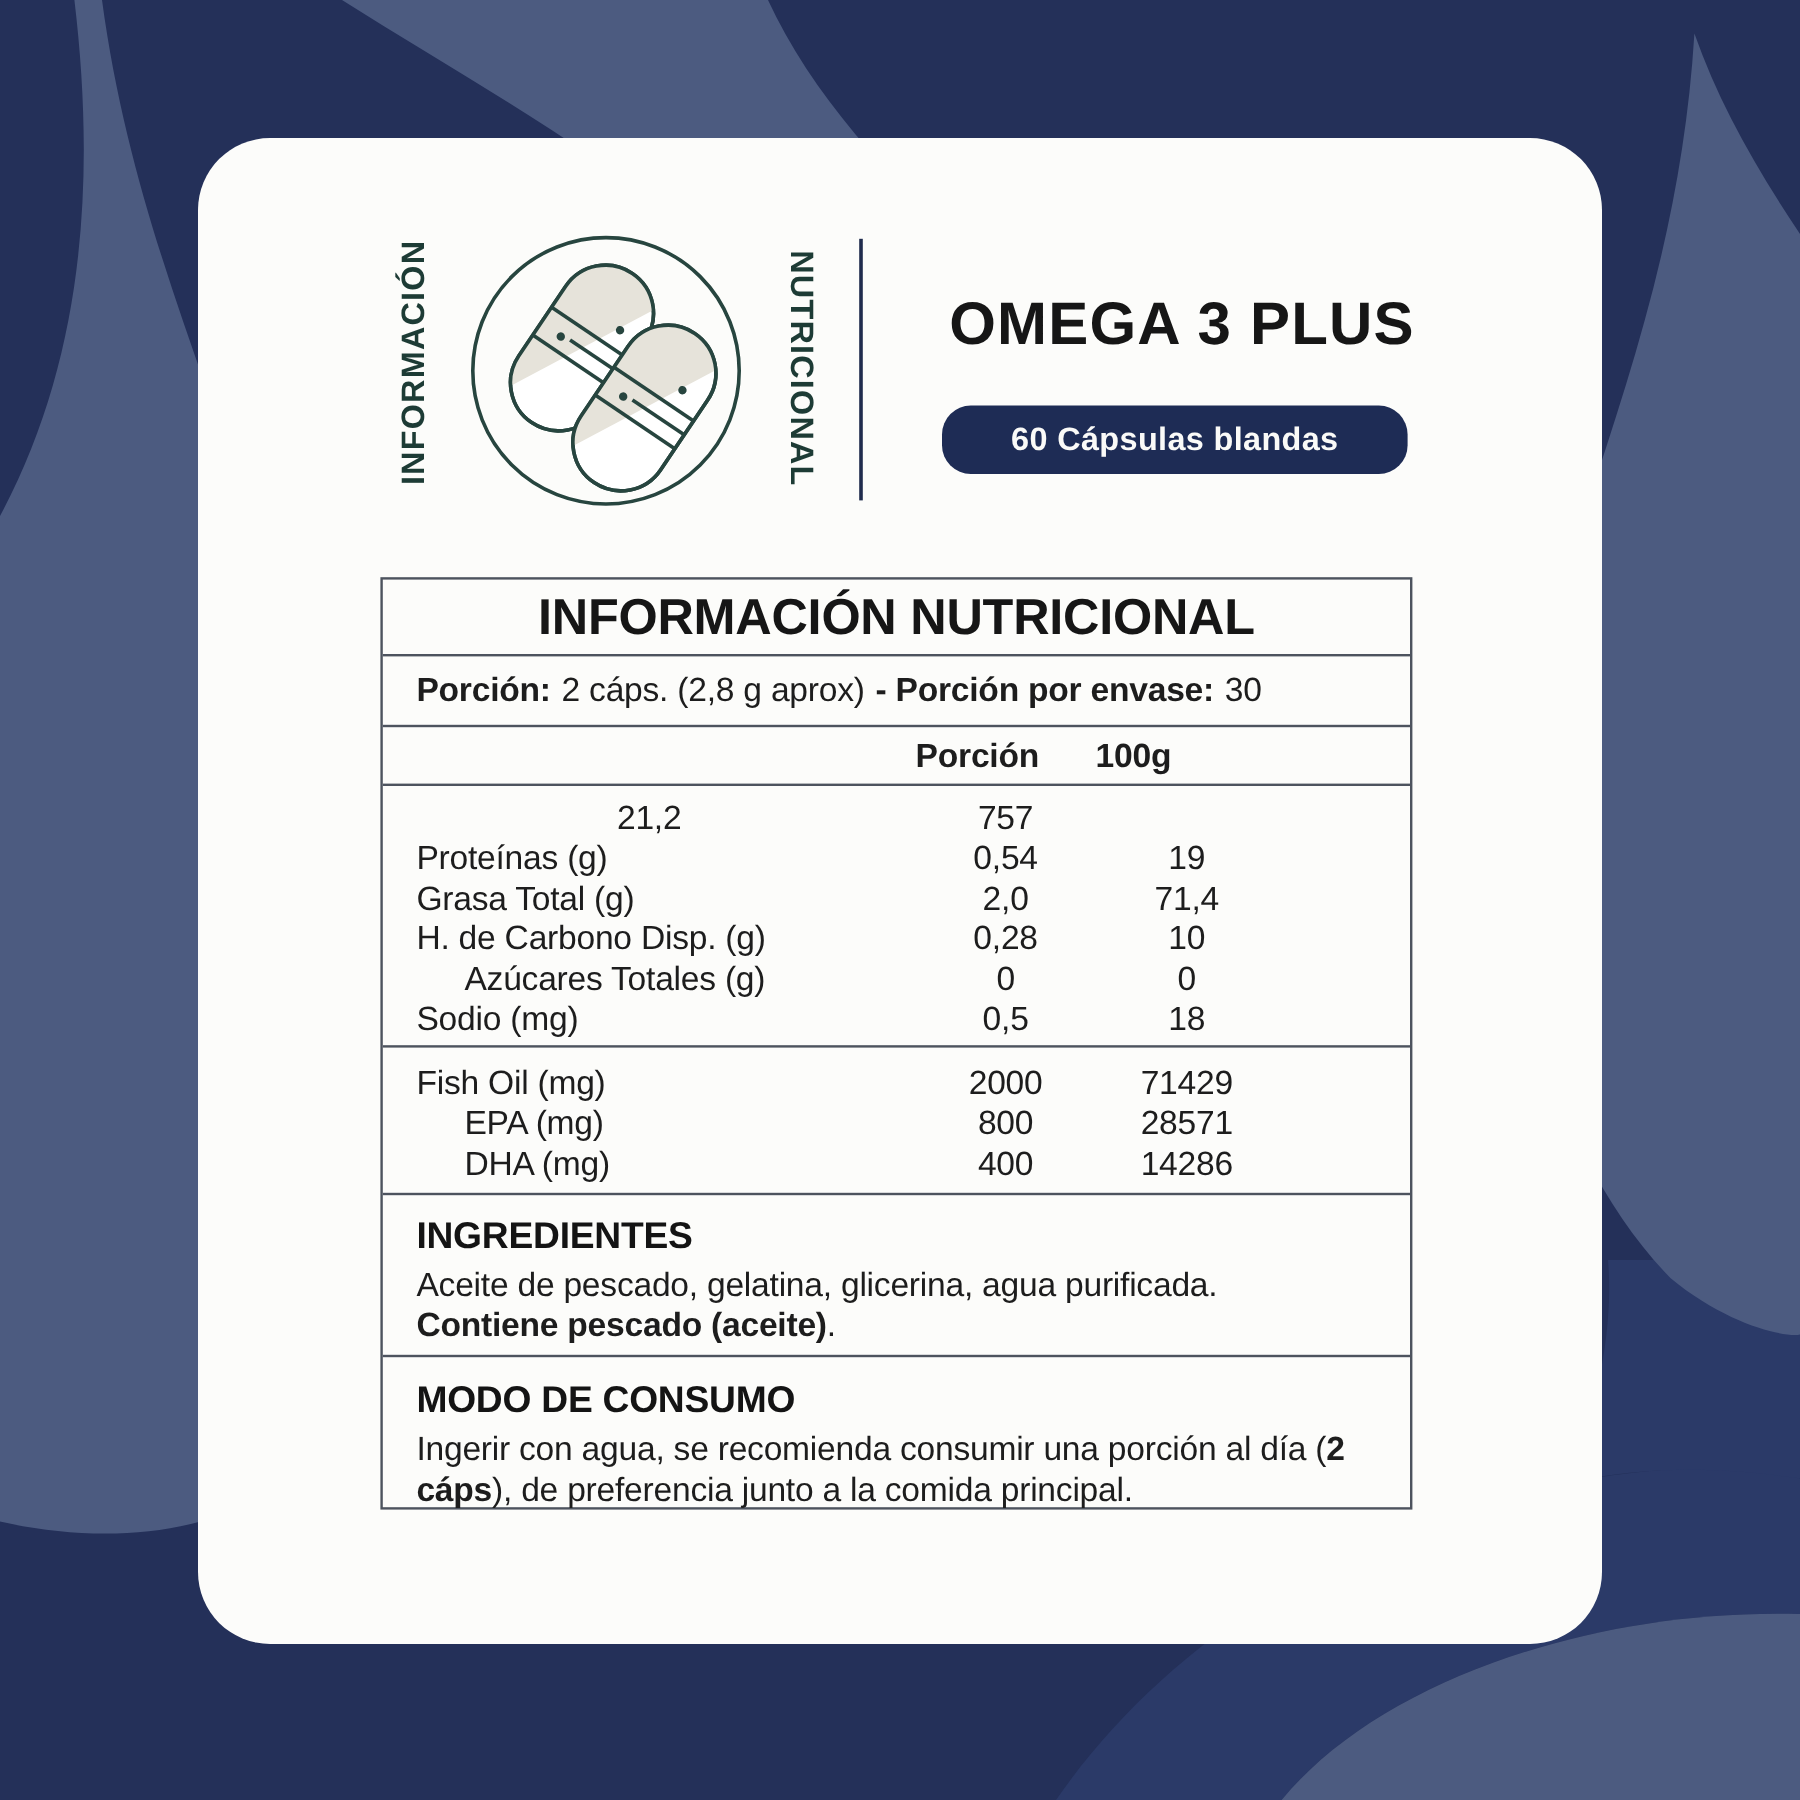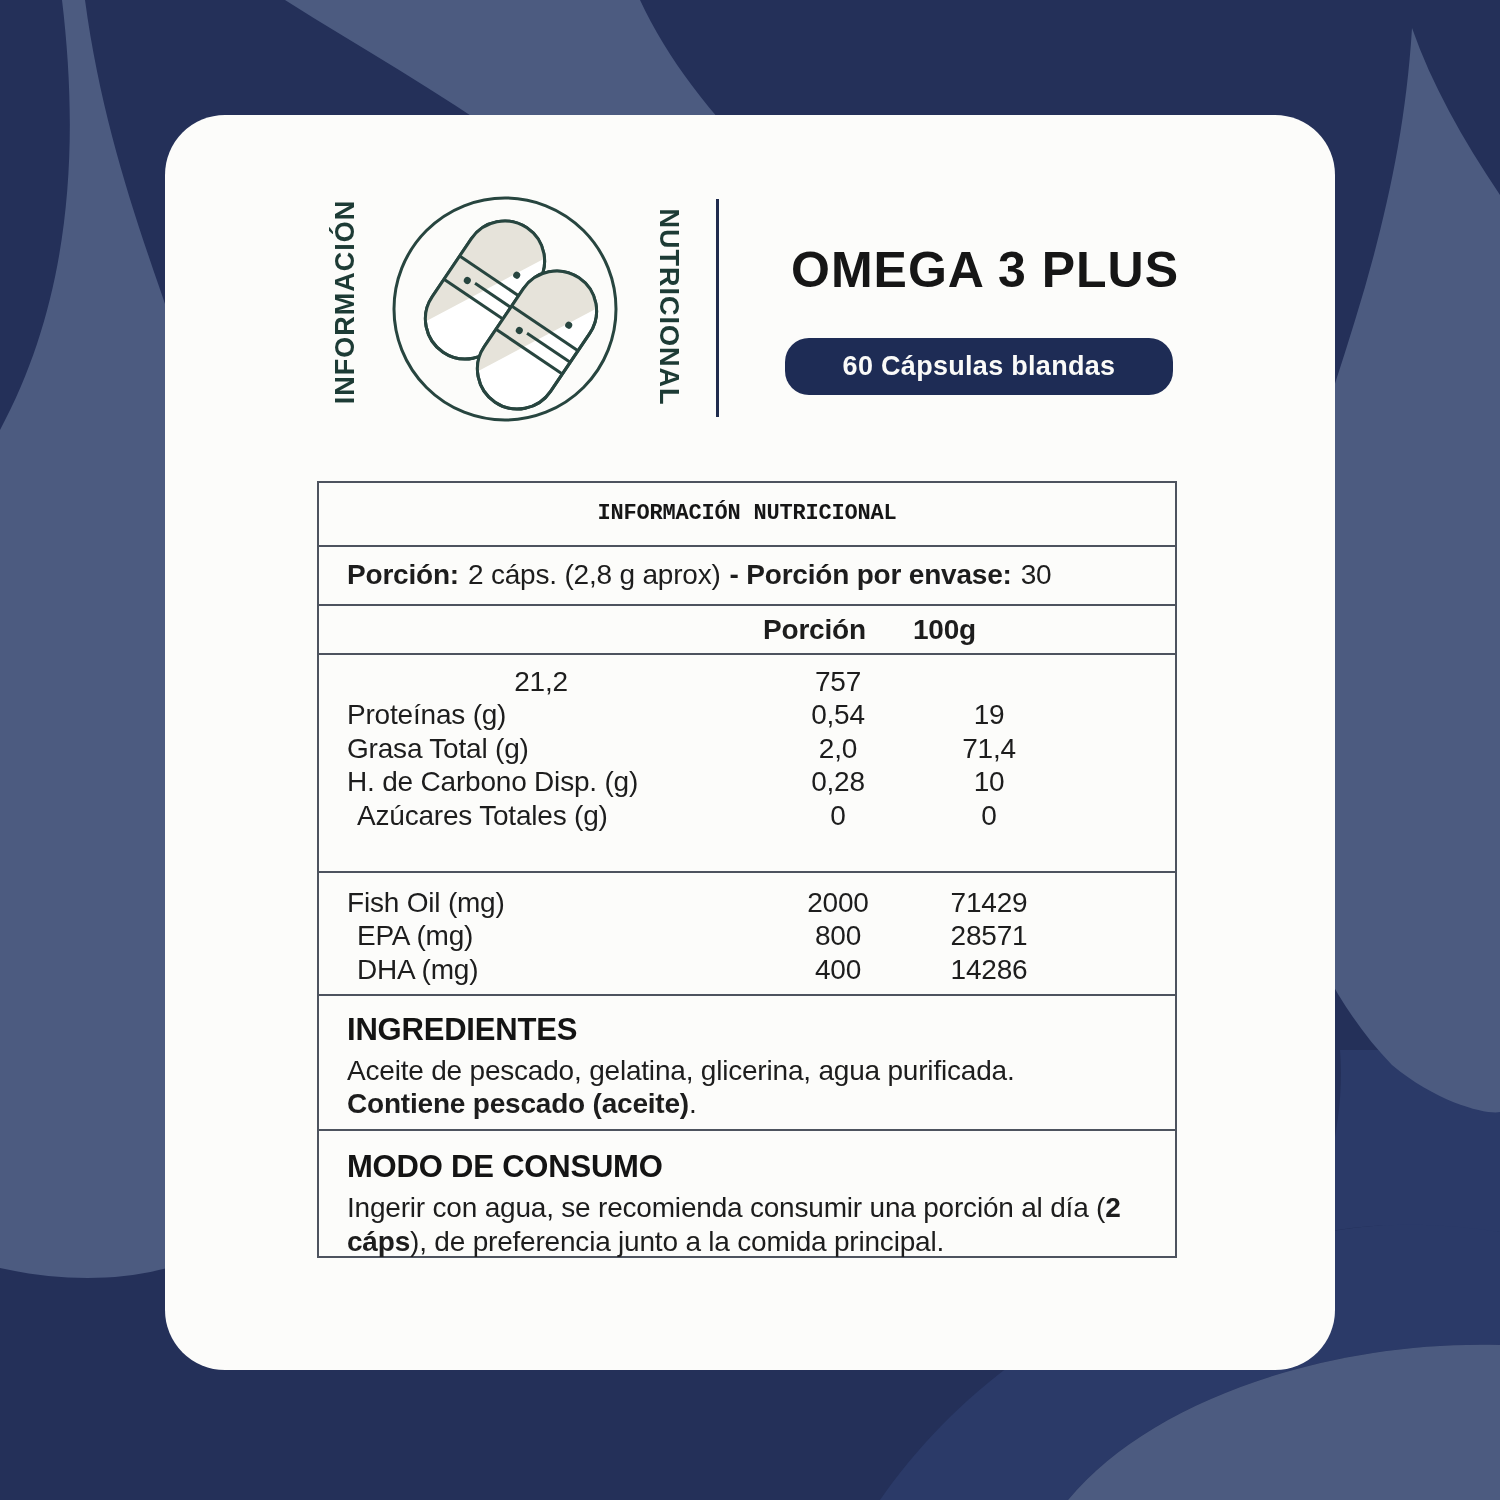--- a/index.html
+++ b/index.html
@@ -21,32 +21,32 @@
   .badge{position:absolute;left:620px;top:223px;width:388px;height:57px;border-radius:24px;
          background:#1e2c55;color:#fafaf8;font-size:27px;font-weight:bold;letter-spacing:.3px;
          display:flex;align-items:center;justify-content:center;}
   
   .ntable{position:absolute;left:152px;top:366px;width:860px;height:777px;
           border:2px solid #4d535e;box-sizing:border-box;color:#1d1d1d;
           display:flex;flex-direction:column;font-size:28px;letter-spacing:-.2px;}
   .seg{border-bottom:2px solid #4d535e;box-sizing:border-box;}
   .seg:last-child{border-bottom:none;}
   .seg.title{height:64px;display:flex;align-items:center;justify-content:center;
-             font-size:22px;font-weight:bold;color:#161616;font-family:Liberation Mono, monospace;}
+             font-size:42px;font-weight:bold;color:#161616;}
   .seg.serving{height:60px;display:flex;align-items:center;gap:9px;padding-left:28px;}
   .seg.serving .b{font-weight:bold;}
   .grid{display:grid;grid-template-columns:444px 150px 152px 1fr;align-items:center;}
   .seg.colhead{height:49px;font-weight:bold;}
   .seg.colhead .grid{height:100%;align-content:center;}
   .ccell{text-align:left;}
   .seg.mainrows{height:219px;padding-top:10px;}
   .seg.oilrows{height:124px;padding-top:13px;}
   .t-row{line-height:33.5px;}
   .t-label{padding-left:28px;display:block;white-space:nowrap;}
-  .t-row.indent .t-label{padding-left:38px;}
+  .t-row.indent .t-label{padding-left:68px;}
   .t-val{text-align:center;display:block;}
   .seg.textblock{padding:14px 28px 0 28px;}
   .seg.ingredients{height:136px;}
   .seg.consumption{height:125px;padding-top:16px;border-bottom:none;}
   .sec-head{font-size:31px;font-weight:bold;line-height:40px;color:#141414;margin:0;}
   .body{margin:0;line-height:33.5px;}
   .body.first{margin-top:4px;}
   .body b{font-weight:bold;}
 </style>
 </head>
@@ -161,20 +161,26 @@
             <span></span>
           </div>
 
           <div class="t-row grid indent">
             <span class="t-label">Azúcares Totales (g)</span>
             <span class="t-val">0</span>
             <span class="t-val">0</span>
             <span></span>
           </div>
 
+          <div class="t-row grid">
+            <span class="t-label">Sodio (mg)</span>
+            <span class="t-val">0,5</span>
+            <span class="t-val">18</span>
+            <span></span>
+          </div>
         </div>
 
       <div class="seg oilrows">
 
           <div class="t-row grid">
             <span class="t-label">Fish Oil (mg)</span>
             <span class="t-val">2000</span>
             <span class="t-val">71429</span>
             <span></span>
           </div>

